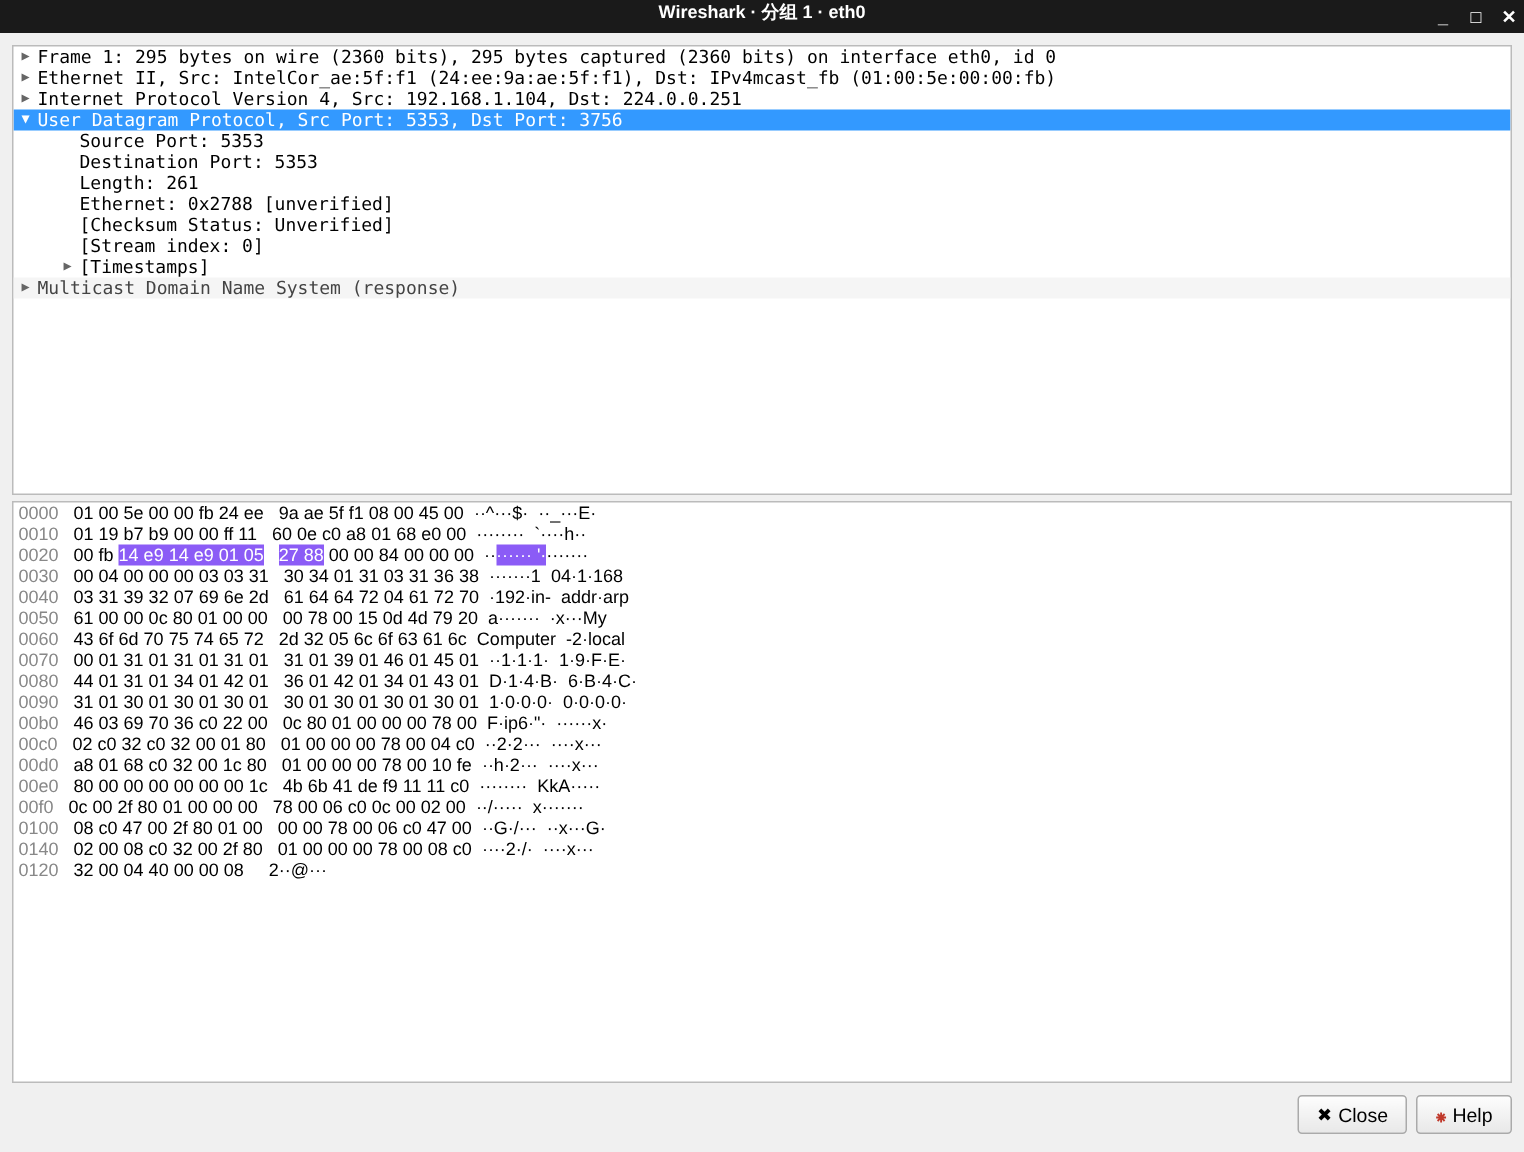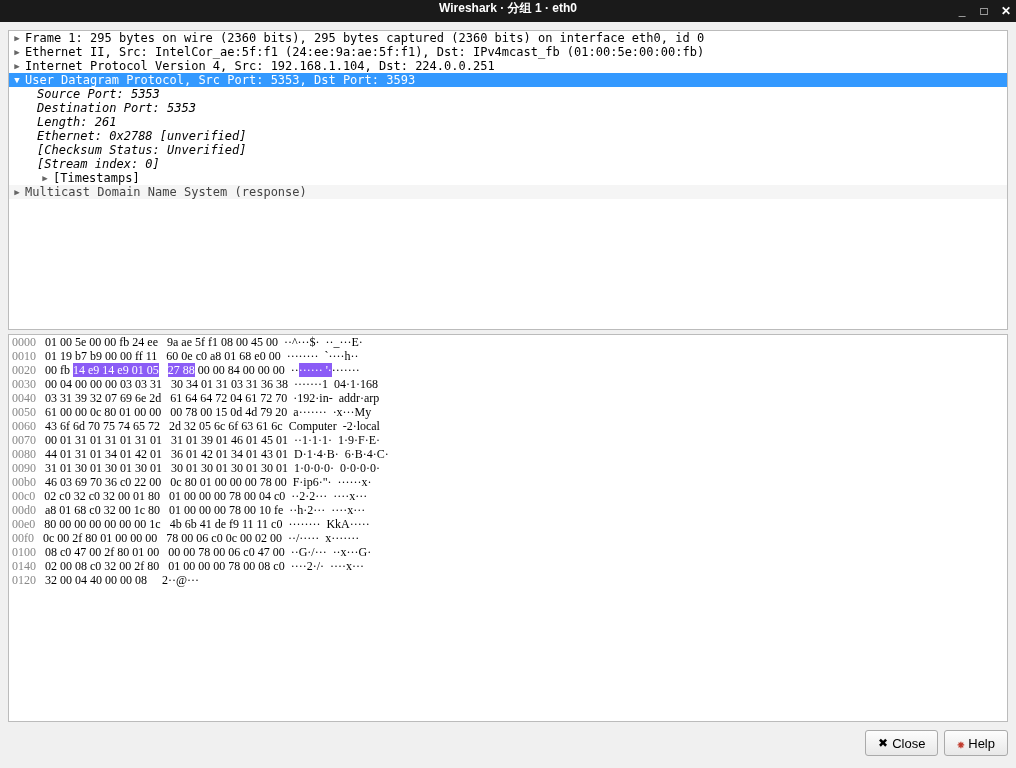--- a/index.html
+++ b/index.html
@@ -9,23 +9,23 @@
   .titlebar .controls { position: absolute; right: 4px; top: 0; height: 100%; display: flex; align-items: center; gap: 10px; }
   .ctrl-btn { width: 12px; height: 12px; color: #fff; font-weight: bold; font-size: 12px; display: inline-flex; align-items: center; justify-content: center; cursor: pointer; }
   .content { flex: 1; display: flex; flex-direction: column; padding: 8px 8px 0 8px; background: #f0f0f0; }
   .pane { border: 1px solid #bbb; background: #fff; overflow: auto; }
   .tree-pane { height: 300px; margin-bottom: 4px; font-family: "DejaVu Sans Mono","Courier New",monospace; font-size: 12px; line-height: 14px; }
   .tree-row { white-space: pre; padding: 0; height: 14px; display: flex; align-items: center; }
   .tree-row.highlight { color: #444; background: #f5f5f5; }
   .tree-row.selected { background: #3399ff; color: #fff; }
   .tree-row .arrow { width: 16px; text-align: center; color: #666; font-size: 9px; display: inline-block;}
   .tree-row.selected .arrow { color: #fff; }
-  .tree-row.child { padding-left: 28px; font-style: italic; }
+  .tree-row.child { padding-left: 44px; }
   .tree-row.child2 { padding-left: 28px; }
-  .hex-pane { flex: 1; margin-bottom: 4px; font-family: Liberation Serif, serif; font-size: 12px; line-height: 14px; }
+  .hex-pane { flex: 1; margin-bottom: 4px; font-family: Liberation Sans, sans-serif; font-size: 12px; line-height: 14px; }
   .hex-row { white-space: pre; height: 14px; }
   .hex-offset { color: #888; }
   .hex-sel { background: #8b5cf6; color: #fff; }
   .footer { height: 42px; display: flex; justify-content: flex-end; align-items: center; gap: 6px; padding: 0 8px 8px 8px; }
   .btn { border: 1px solid #aaa; background: linear-gradient(#fdfdfd,#e8e8e8); border-radius: 3px; height: 26px; padding: 0 12px; display: flex; align-items: center; gap: 4px; font-size: 13px; cursor: pointer; }
   .btn .icon { font-size: 12px; }
   .help-icon { color: #c0392b; font-weight: bold; }
 </style>
 </head>
 <body>
@@ -38,21 +38,21 @@
       <span class="ctrl-btn">□</span>
       <span class="ctrl-btn">✕</span>
     </div>
   </div>
 
   <div class="content">
     <div class="pane tree-pane" id="tree-pane">
         <div class="tree-row"><span class="arrow">▶</span><span>Frame 1: 295 bytes on wire (2360 bits), 295 bytes captured (2360 bits) on interface eth0, id 0</span></div>
         <div class="tree-row"><span class="arrow">▶</span><span>Ethernet II, Src: IntelCor_ae:5f:f1 (24:ee:9a:ae:5f:f1), Dst: IPv4mcast_fb (01:00:5e:00:00:fb)</span></div>
         <div class="tree-row"><span class="arrow">▶</span><span>Internet Protocol Version 4, Src: 192.168.1.104, Dst: 224.0.0.251</span></div>
-        <div class="tree-row selected"><span class="arrow">▼</span><span>User Datagram Protocol, Src Port: 5353, Dst Port: 3593</span></div>
+        <div class="tree-row selected"><span class="arrow">▼</span><span>User Datagram Protocol, Src Port: 5353, Dst Port: 3756</span></div>
         <div class="tree-row child">Source Port: 5353</div>
         <div class="tree-row child">Destination Port: 5353</div>
         <div class="tree-row child">Length: 261</div>
         <div class="tree-row child">Ethernet: 0x2788 [unverified]</div>
         <div class="tree-row child">[Checksum Status: Unverified]</div>
         <div class="tree-row child">[Stream index: 0]</div>
         <div class="tree-row child2"><span class="arrow">▶</span><span>[Timestamps]</span></div>
         <div class="tree-row highlight"><span class="arrow">▶</span><span>Multicast Domain Name System (response)</span></div>
       </div>
     <div class="pane hex-pane" id="hex-pane">

